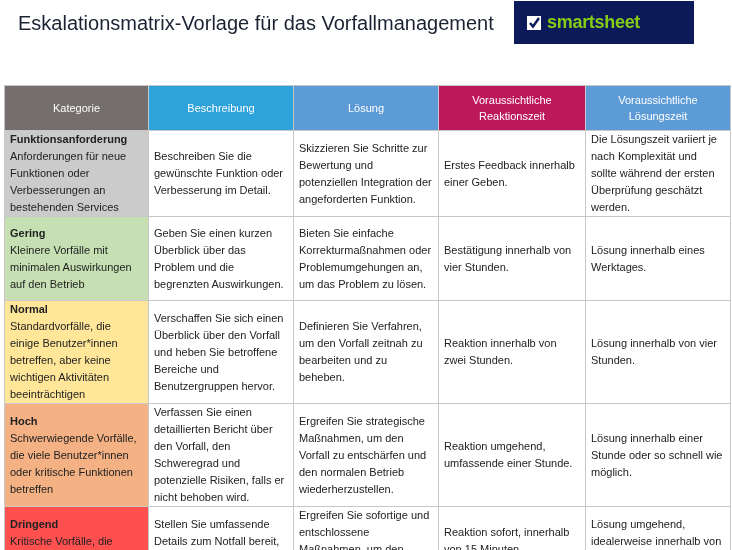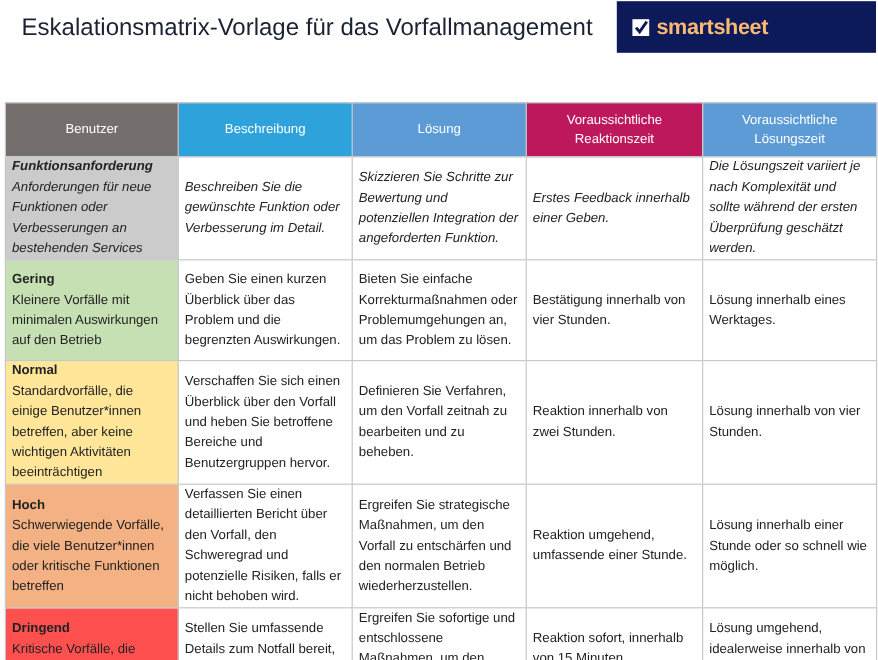--- a/index.html
+++ b/index.html
@@ -1,37 +1,37 @@
 <!DOCTYPE html>
 <html><head>
 <meta charset="utf-8">
 <style>
   html, body { margin:0; padding:0; background:#ffffff; }
   body { width:732px; height:550px; position:relative; overflow:hidden; font-family:"Liberation Sans", sans-serif; }
   .title { position:absolute; left:18px; top:6px; width:480px; font-size:20px; line-height:34px; color:#1b2333; }
-  .badge { position:absolute; left:514px; top:1px; width:216px; height:43px; background:#0d1a5a; color:#fdba74; display:flex; align-items:center; }
+  .badge { position:absolute; left:514px; top:1px; width:180px; height:43px; background:#0d1a5a; color:#84cc16; display:flex; align-items:center; }
   .badge .chk { margin-left:13px; width:14px; height:14px; background:#fff; position:relative; }
   .badge .chk svg { position:absolute; left:0; top:0; }
   .badge .brand { margin-left:6px; font-size:18px; font-weight:bold; letter-spacing:-0.3px; }
   .badge .cta { margin-left:6px; font-size:12px; }
   table { position:absolute; left:4px; top:85px; border-collapse:collapse; table-layout:fixed; width:726px; }
   th, td { border:1px solid #c8c8c8; font-size:11px; line-height:17px; color:#222; vertical-align:middle; padding:0 5px; }
   th { color:#fff; font-weight:normal; text-align:center; height:44px; line-height:16px; }
   th.c0 { background:#746f6d; }
   th.c1 { background:#2ea2db; }
   th.c2 { background:#5c9bd6; }
   th.c3 { background:#be185d; }
   th.c4 { background:#5c9bd6; }
   td.cat .name { font-weight:bold; display:block; }
   tr.r0 td.cat { background:#cbcbcb; }
   tr.r1 td.cat { background:#c6e0b4; }
   tr.r2 td.cat { background:#ffe699; }
   tr.r3 td.cat { background:#f4b183; }
   tr.r4 td.cat { background:#ff5050; }
-  tr.r0 { height:85px;font-style:italic; }
+  tr.r0 { height:85px; }
   tr.r1 { height:84px; }
   tr.r2 { height:85px;margin-left:32px; }
   tr.r3 { height:102px; }
   tr.r4 { height:60px; }
 </style>
 </head>
 <body>
 
 <div class="title">Eskalationsmatrix-Vorlage für das Vorfallmanagement</div>
 
@@ -47,21 +47,21 @@
 <table>
   <colgroup>
     <col style="width:144px">
       <col style="width:145px">
       <col style="width:145px">
       <col style="width:147px">
       <col style="width:145px">
   </colgroup>
   <thead>
     <tr>
-      <th class="c0">Benutzer</th>
+      <th class="c0">Kategorie</th>
       <th class="c1">Beschreibung</th>
       <th class="c2">Lösung</th>
       <th class="c3">Voraussichtliche Reaktionszeit</th>
       <th class="c4">Voraussichtliche Lösungszeit</th>
     </tr>
   </thead>
   <tbody>
     <tr class="r0">
       <td class="cat">
         <span class="name">Funktionsanforderung</span>

